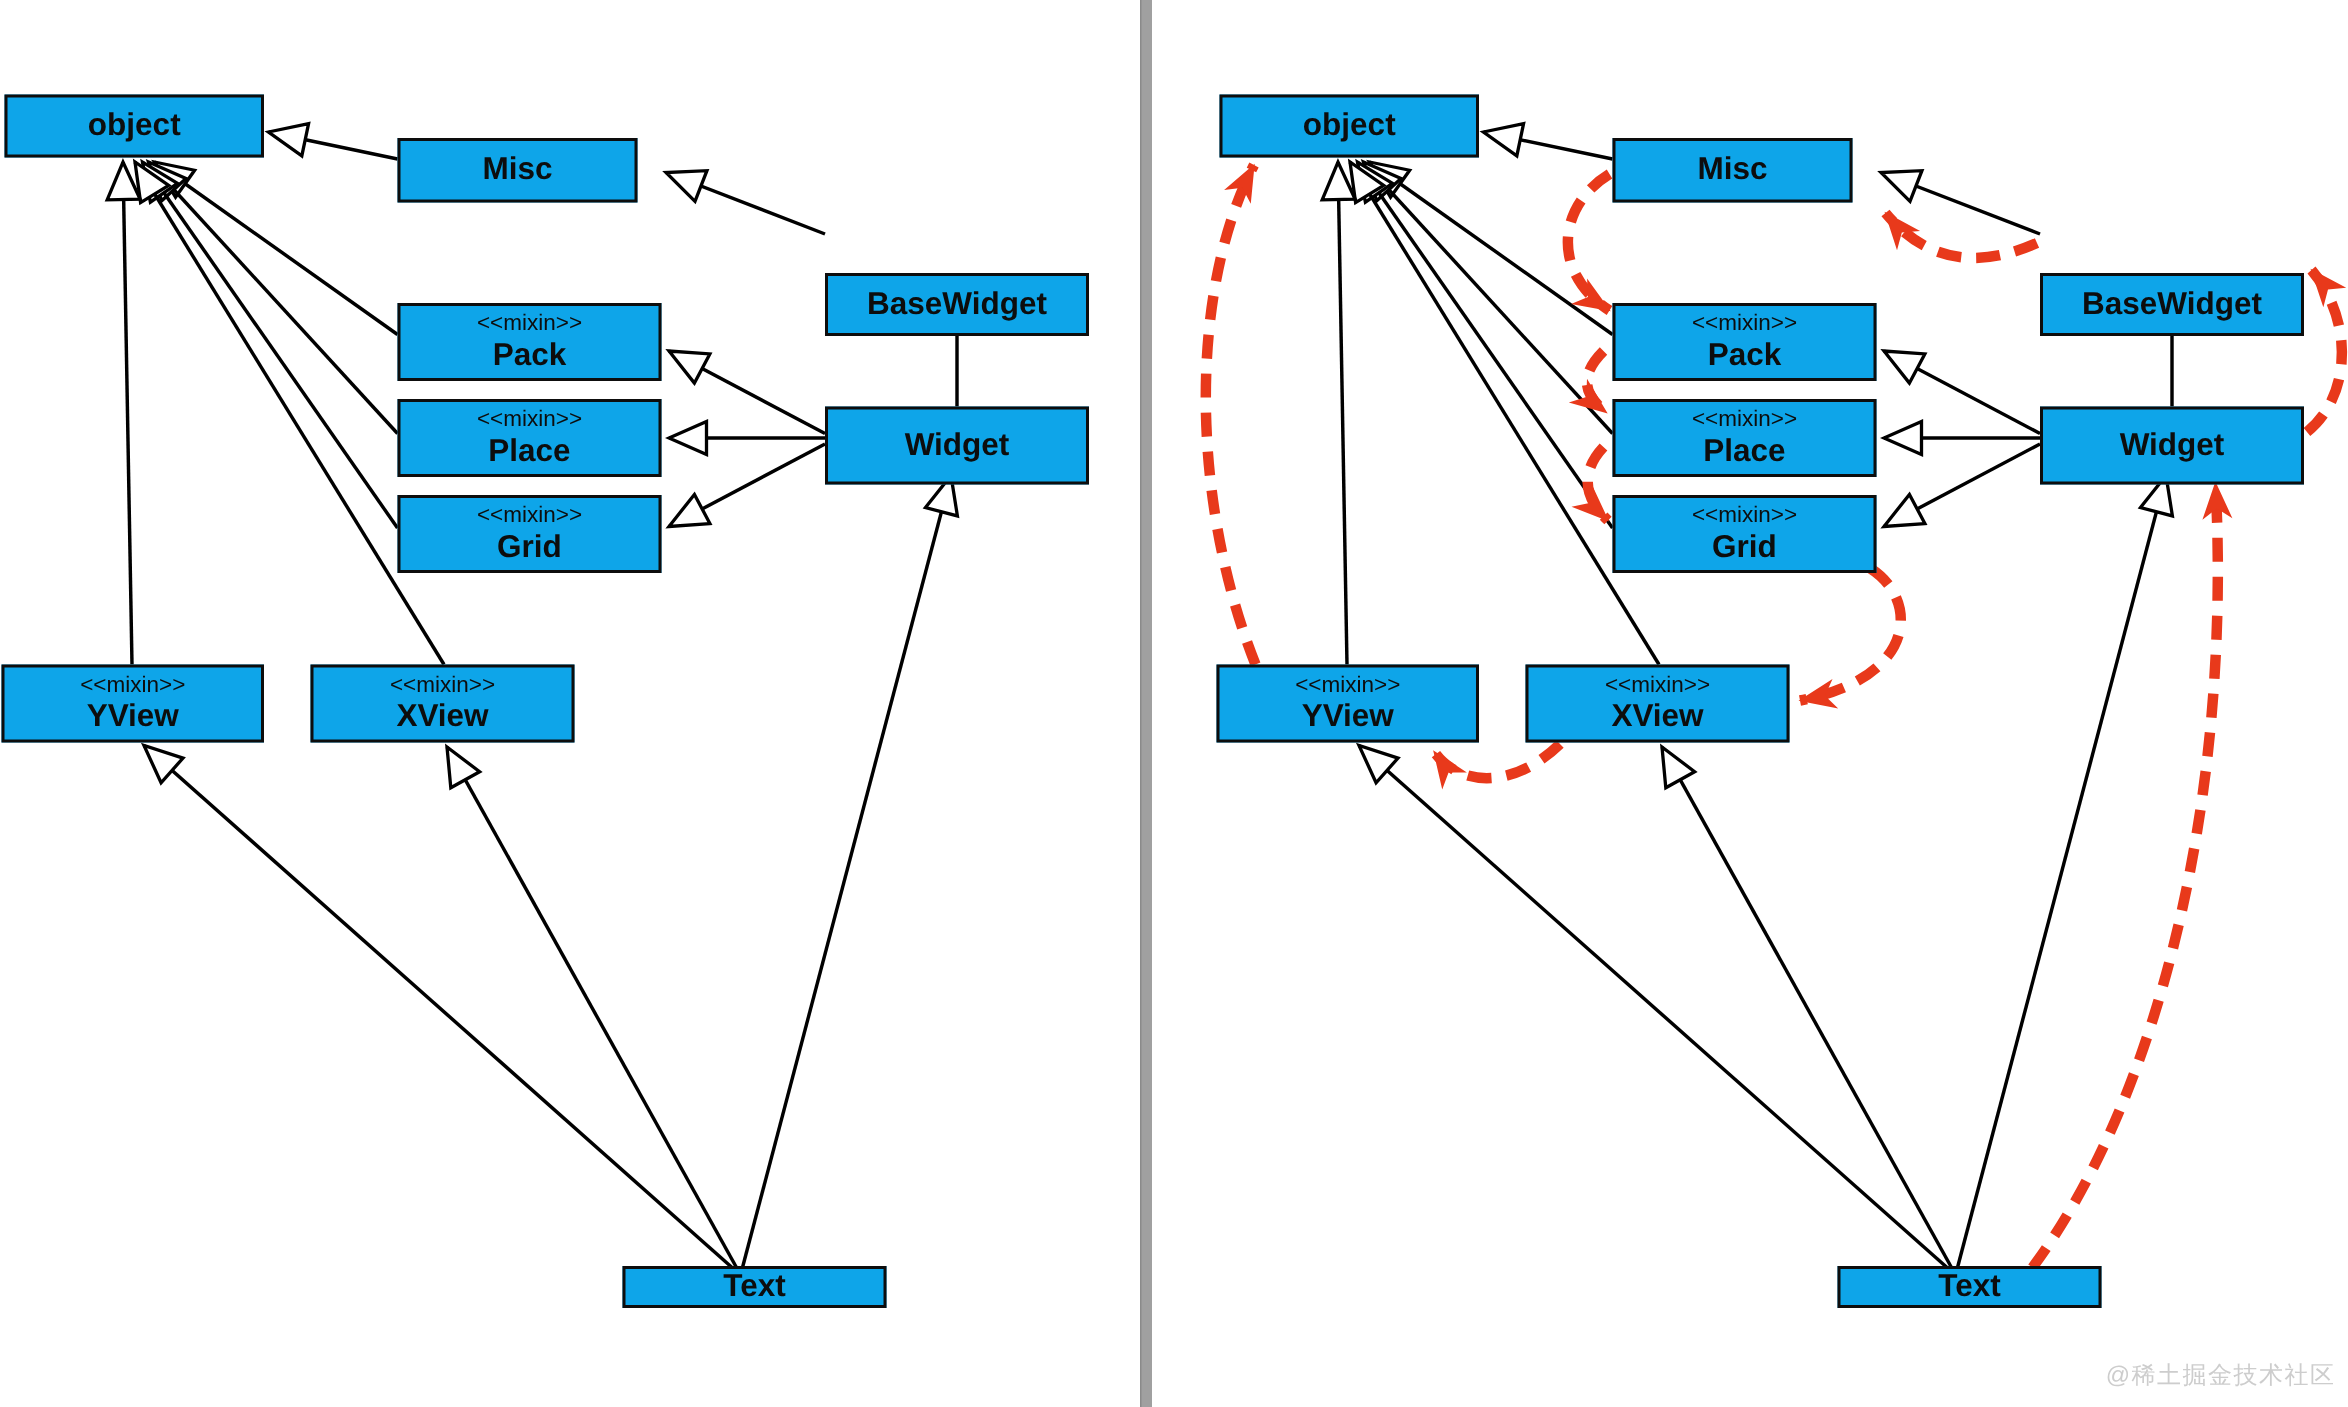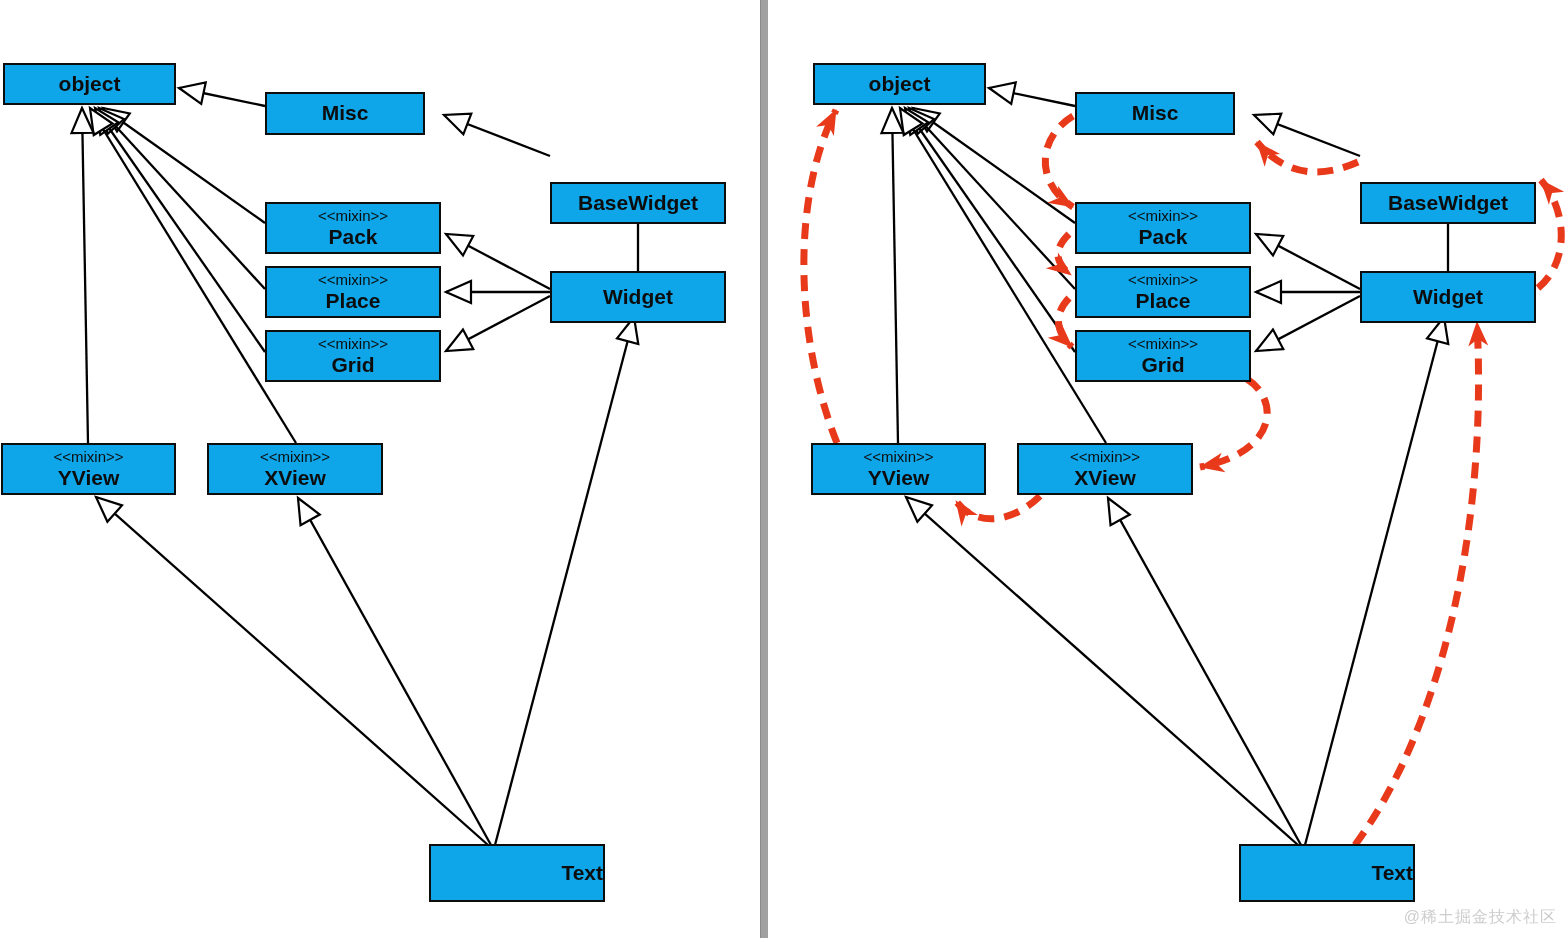--- a/index.html
+++ b/index.html
@@ -22,21 +22,21 @@
   
   .n-object{left:3px;top:63px;width:173px;height:42px;}
   .n-misc{left:265px;top:92px;width:160px;height:43px;}
   .n-basewidget{left:550px;top:144px;width:176px;height:42px;margin-top:38px;}
   .n-pack{left:265px;top:202px;width:176px;height:52px;}
   .n-place{left:265px;top:266px;width:176px;height:52px;}
   .n-grid{left:265px;top:330px;width:176px;height:52px;}
   .n-widget{left:550px;top:271px;width:176px;height:52px;}
   .n-yview{left:1px;top:443px;width:175px;height:52px;}
   .n-xview{left:207px;top:443px;width:176px;height:52px;}
-  .n-text{left:429px;top:844px;width:176px;height:58px;align-items:flex-end;}
+  .n-text{left:415px;top:844px;width:176px;height:28px;}
 </style>
 </head>
 <body>
 
 <div class="canvas">
 
   <svg class="lines" width="1565" height="938" viewBox="0 0 1565 938">
     <defs>
       <marker id="tri" markerUnits="userSpaceOnUse" markerWidth="30" markerHeight="26" refX="27" refY="13" orient="auto">
         <path d="M2,2 L27,13 L2,24 Z" fill="#ffffff" stroke="#000000" stroke-width="2.2"></path>

